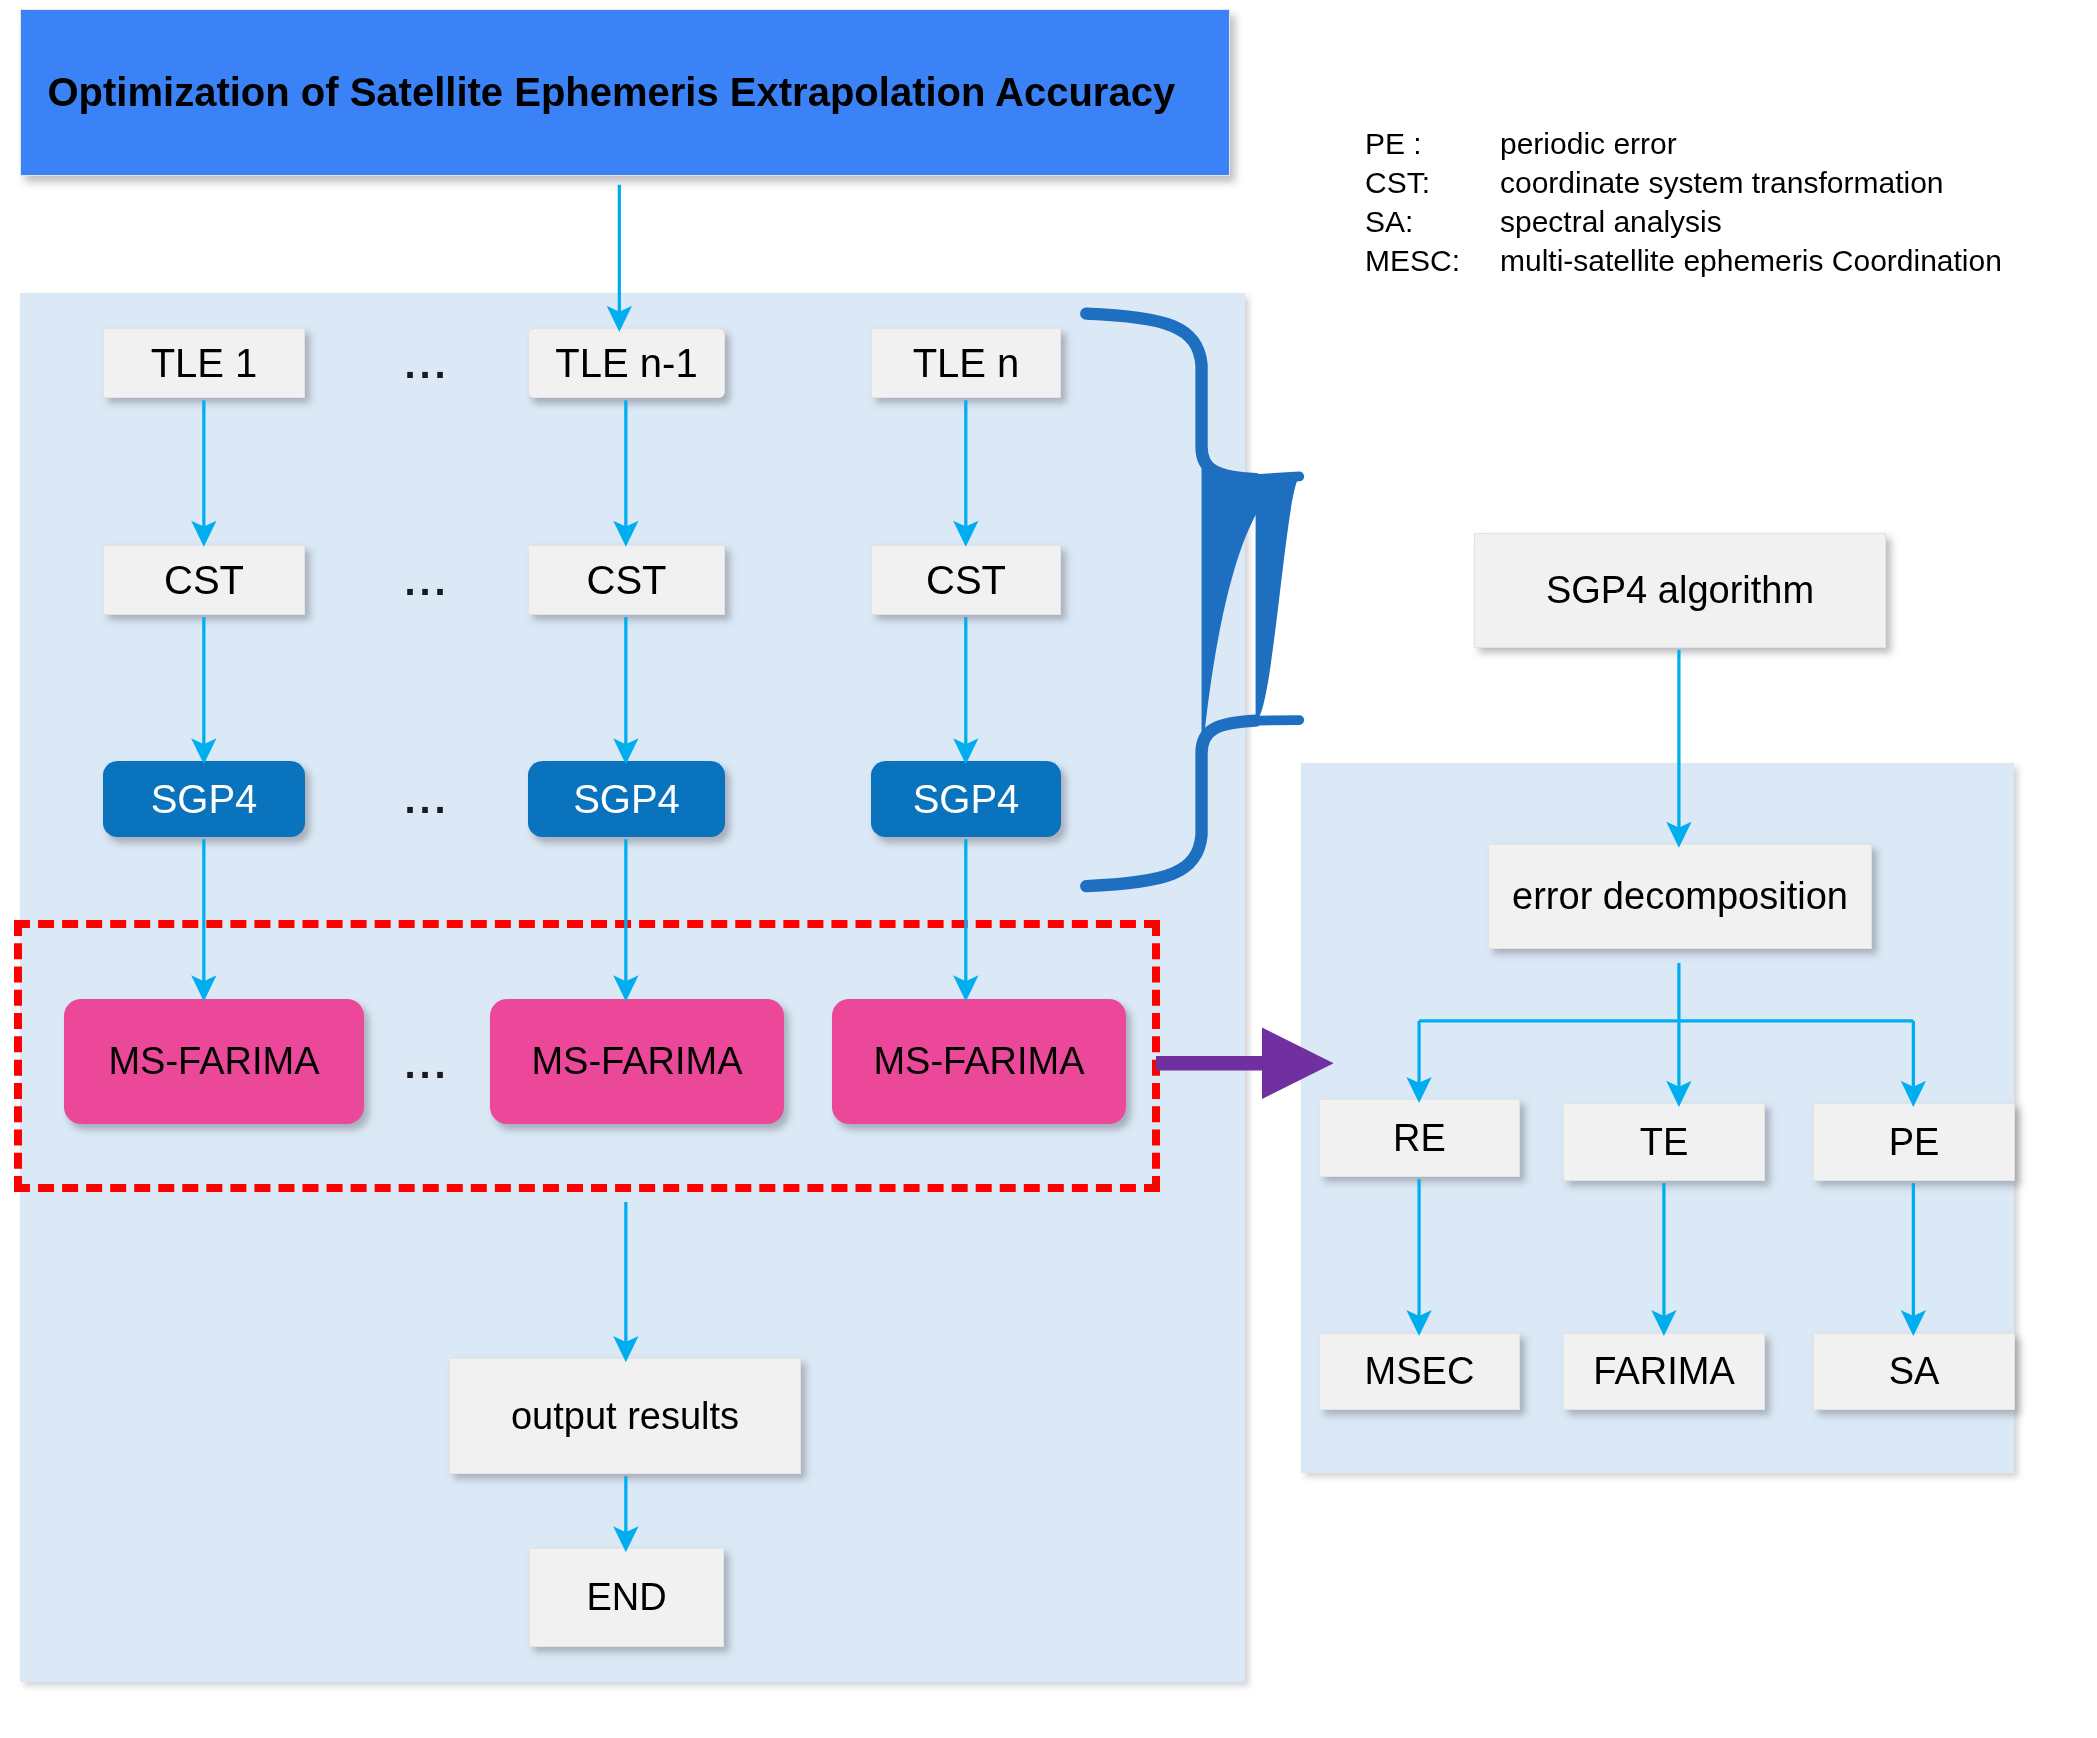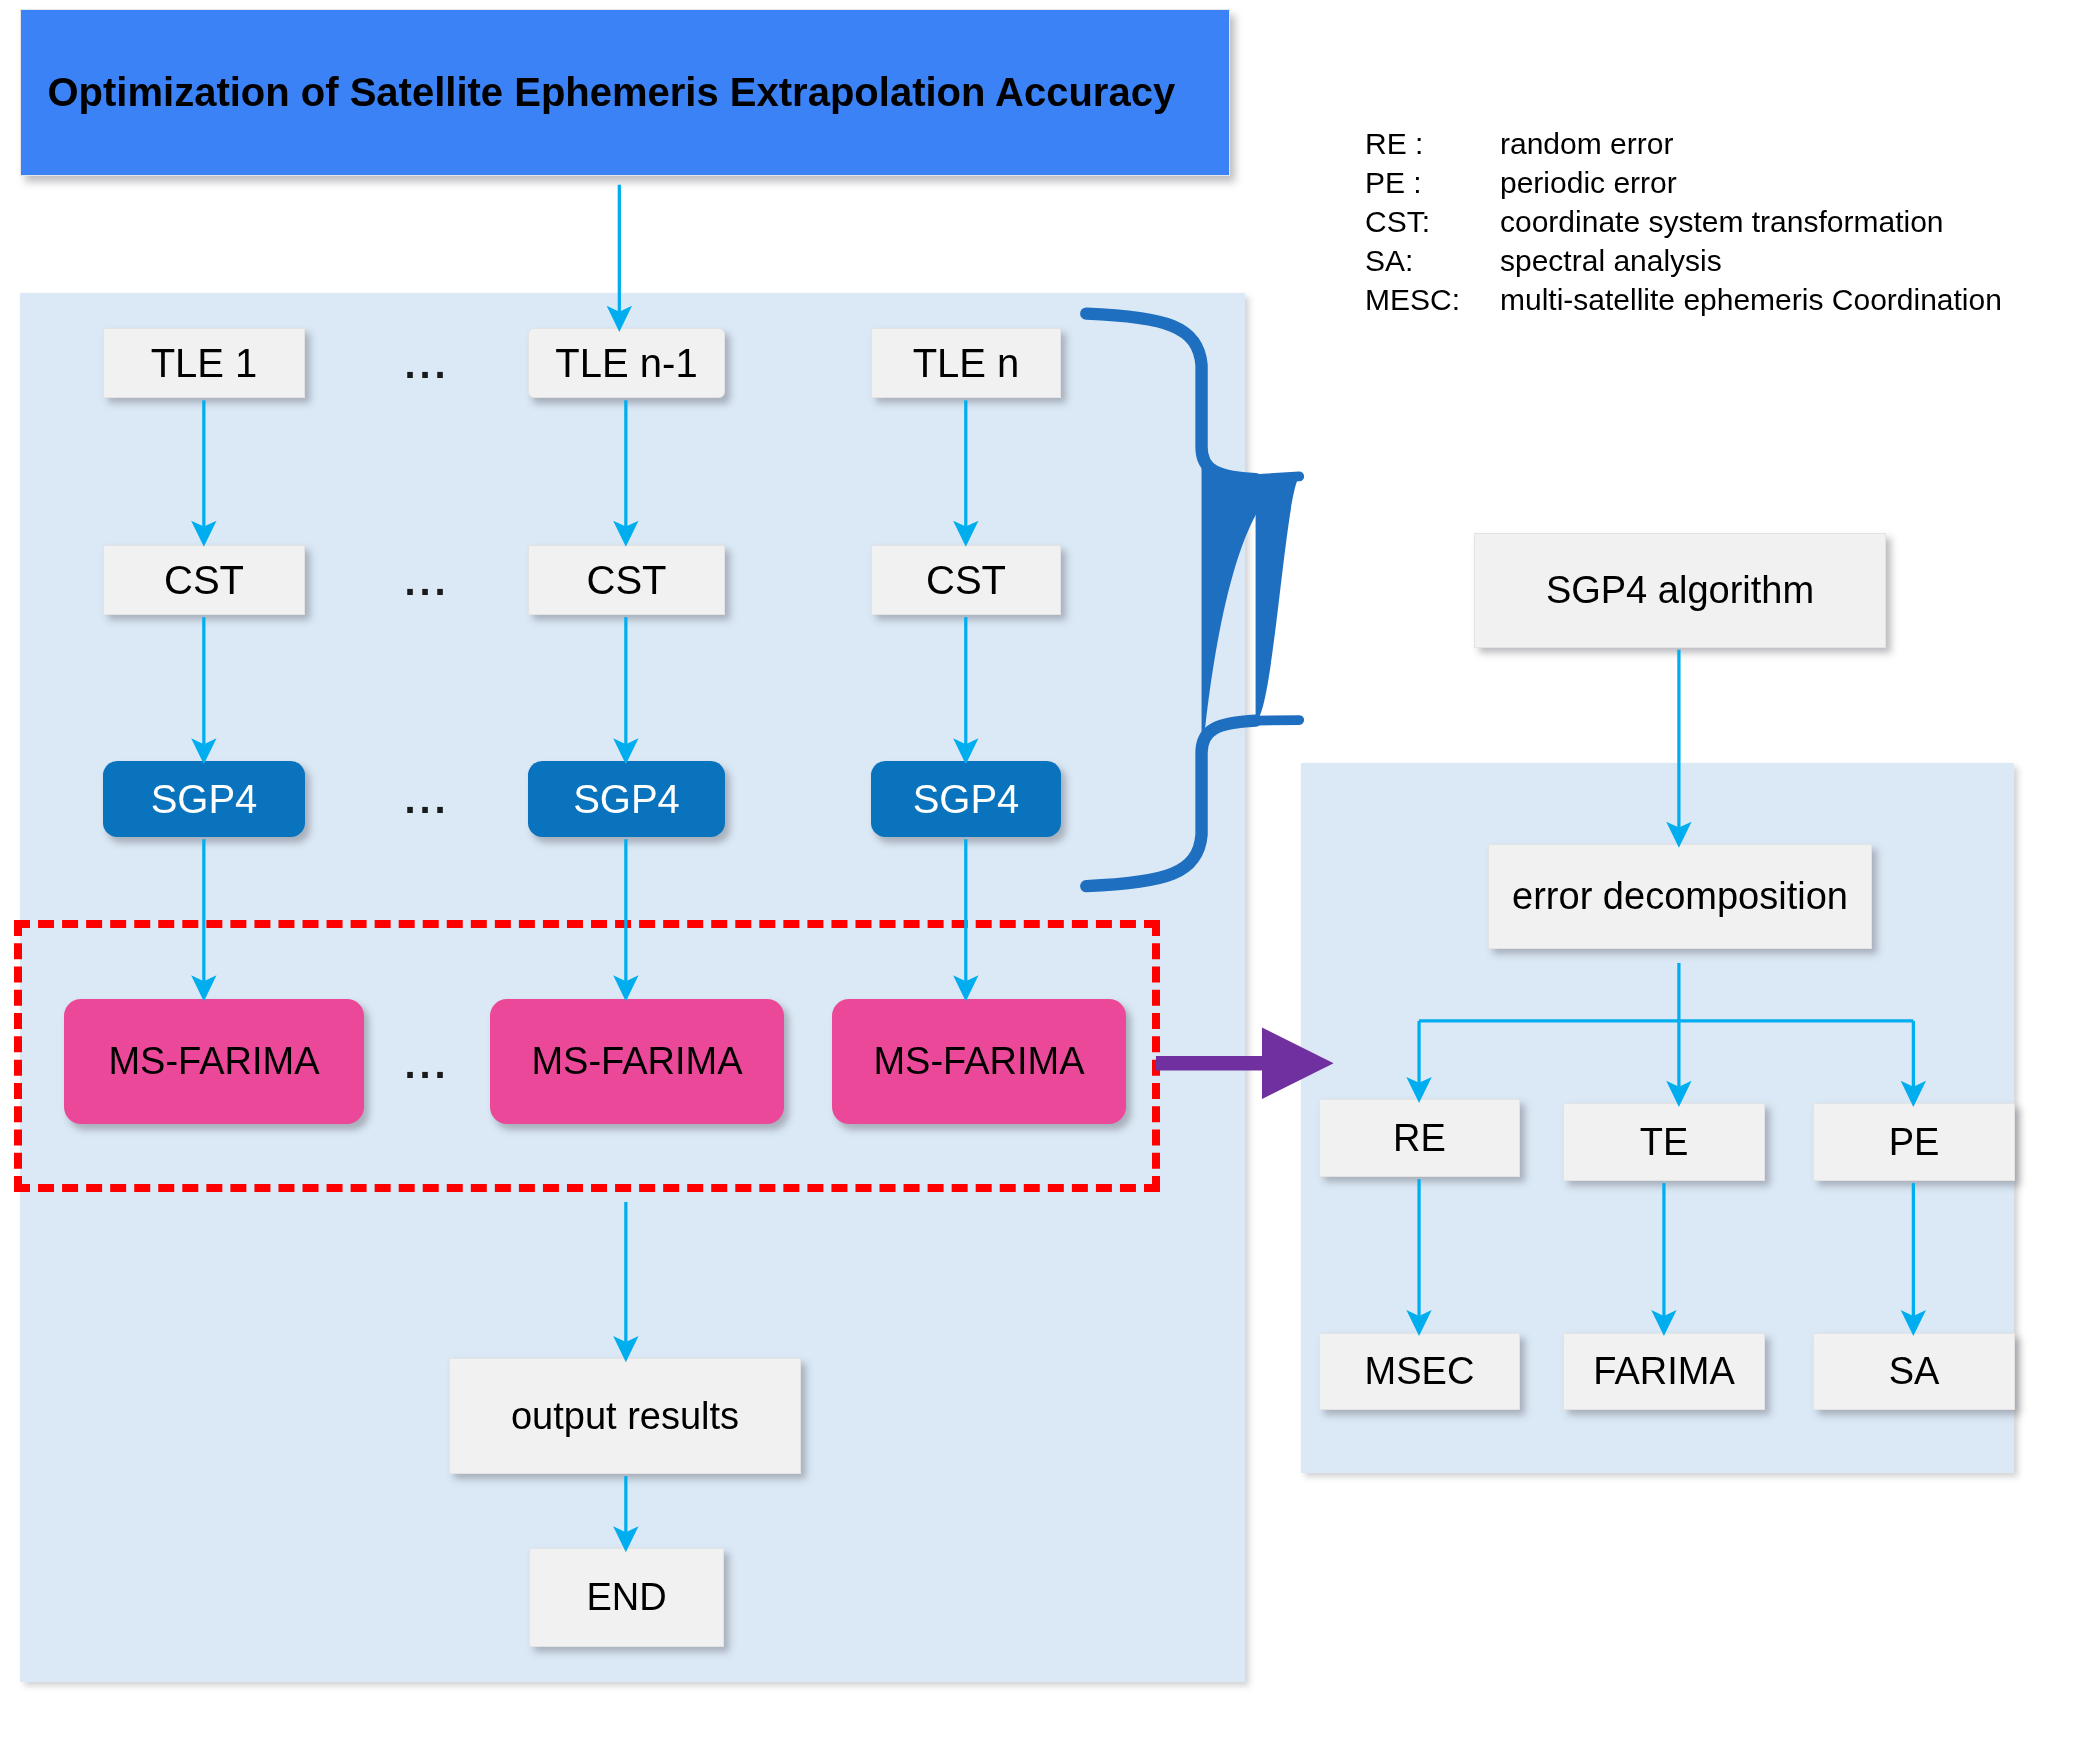--- a/index.html
+++ b/index.html
@@ -47,24 +47,20 @@
 </head>
 <body>
 
 <div class="canvas">
 
   <div class="title-box" style="left:19.5px;top:9px;width:1208px;height:165px;">
     <span>Optimization of Satellite Ephemeris Extrapolation Accuracy</span>
   </div>
 
   <div class="legend" style="left:1365px;top:124px;">
-    <div class="row">
-      <span class="abbr">RE :</span>
-      <span>random error</span>
-    </div>
     <div class="row">
       <span class="abbr">PE :</span>
       <span>periodic error</span>
     </div>
     <div class="row">
       <span class="abbr">CST:</span>
       <span>coordinate system transformation</span>
     </div>
     <div class="row">
       <span class="abbr">SA:</span>

